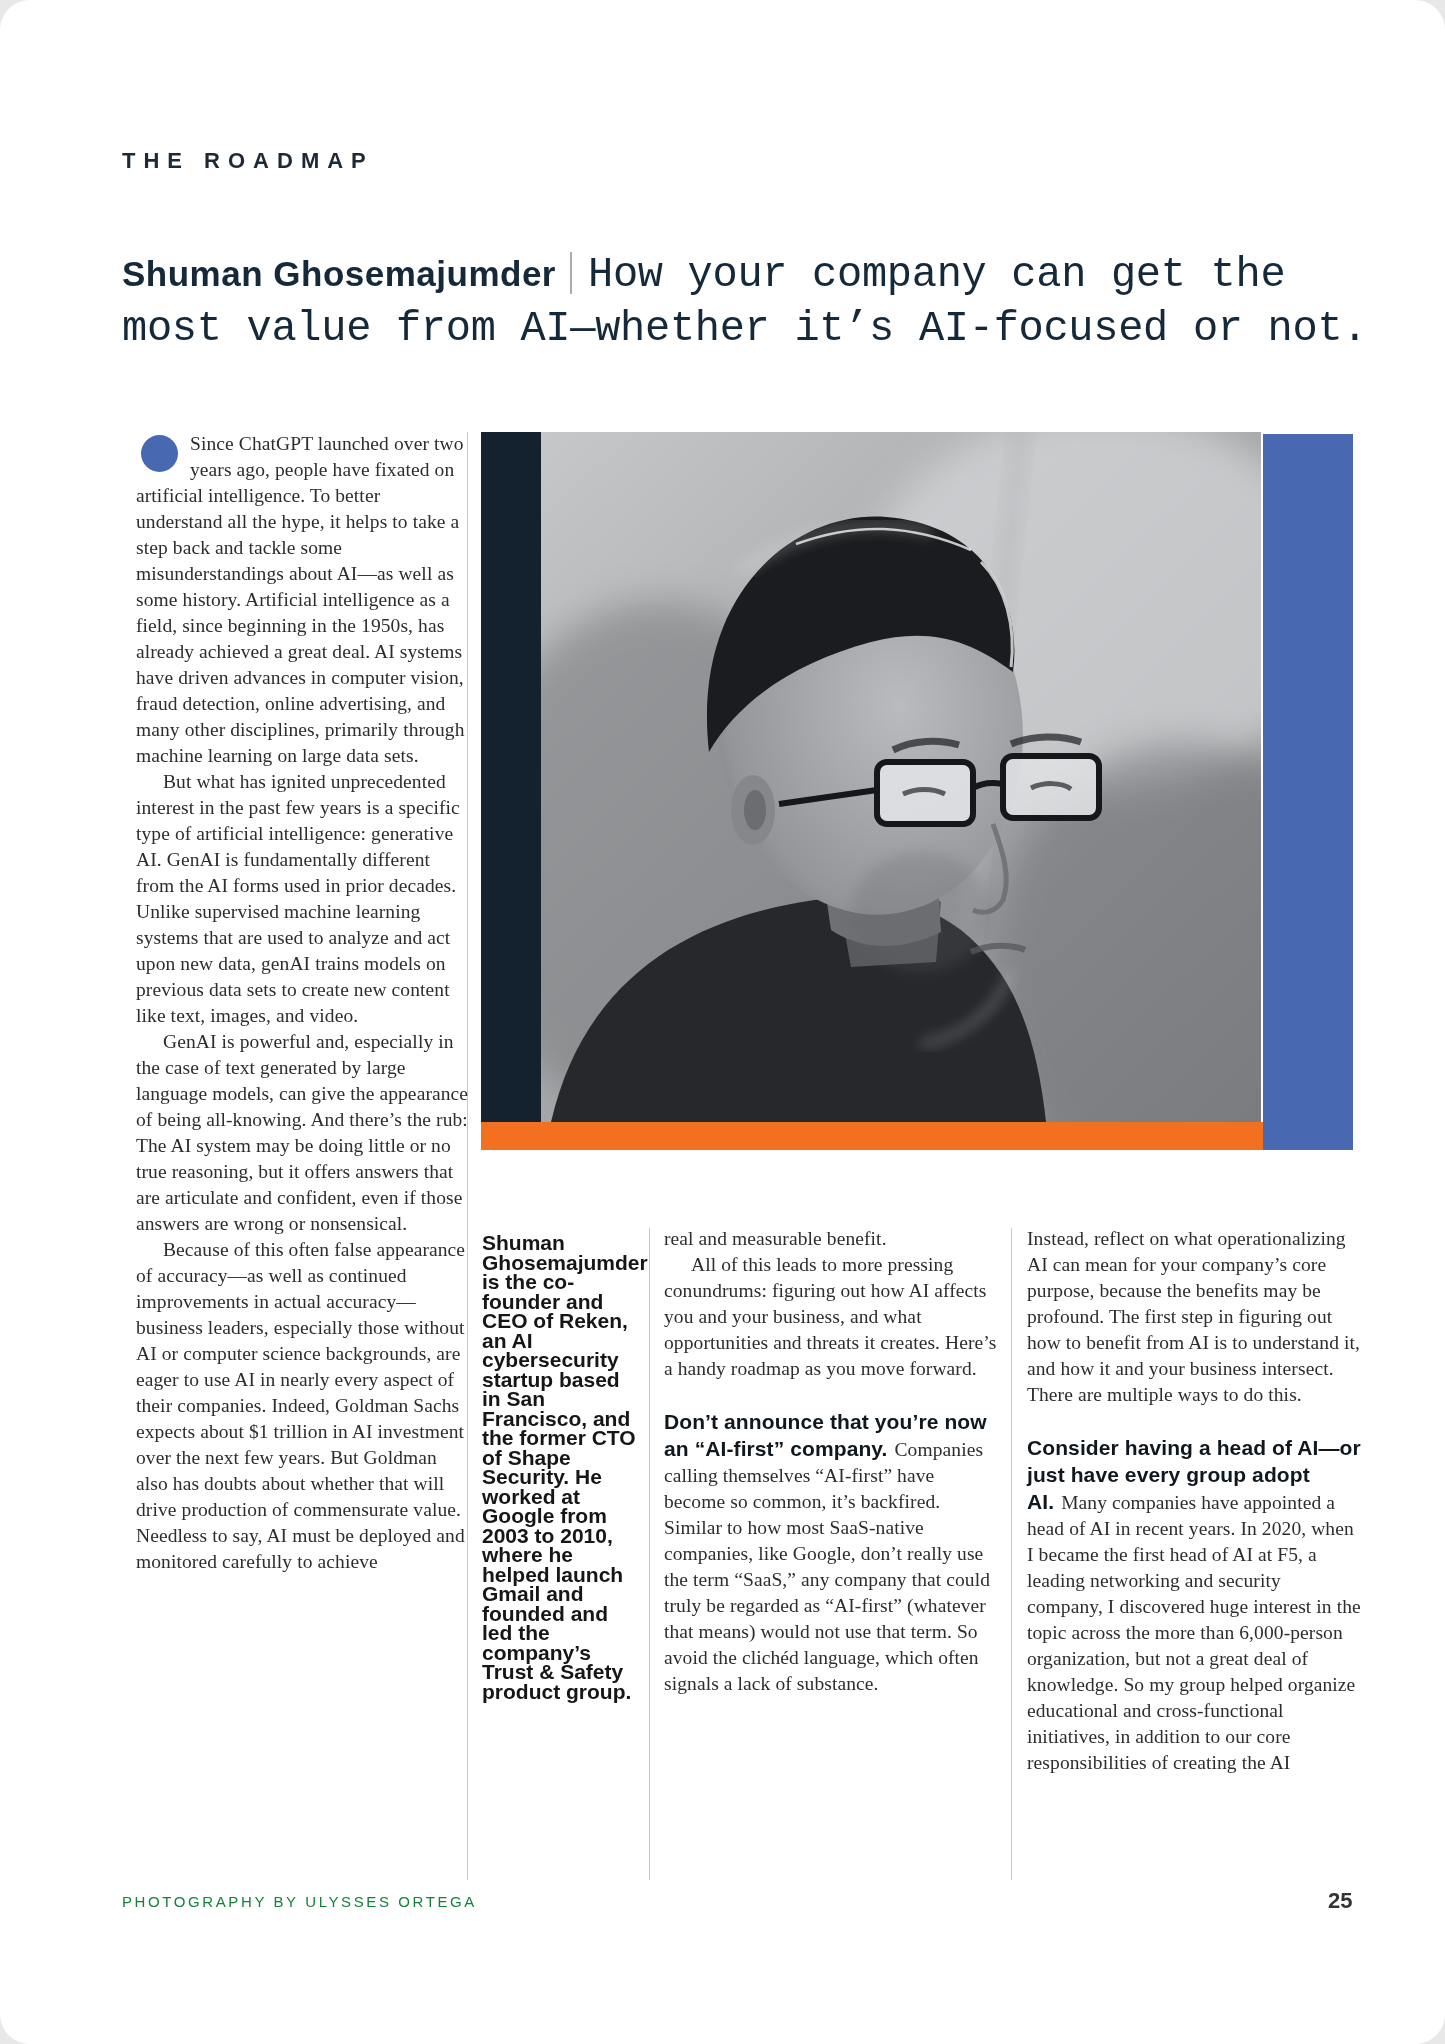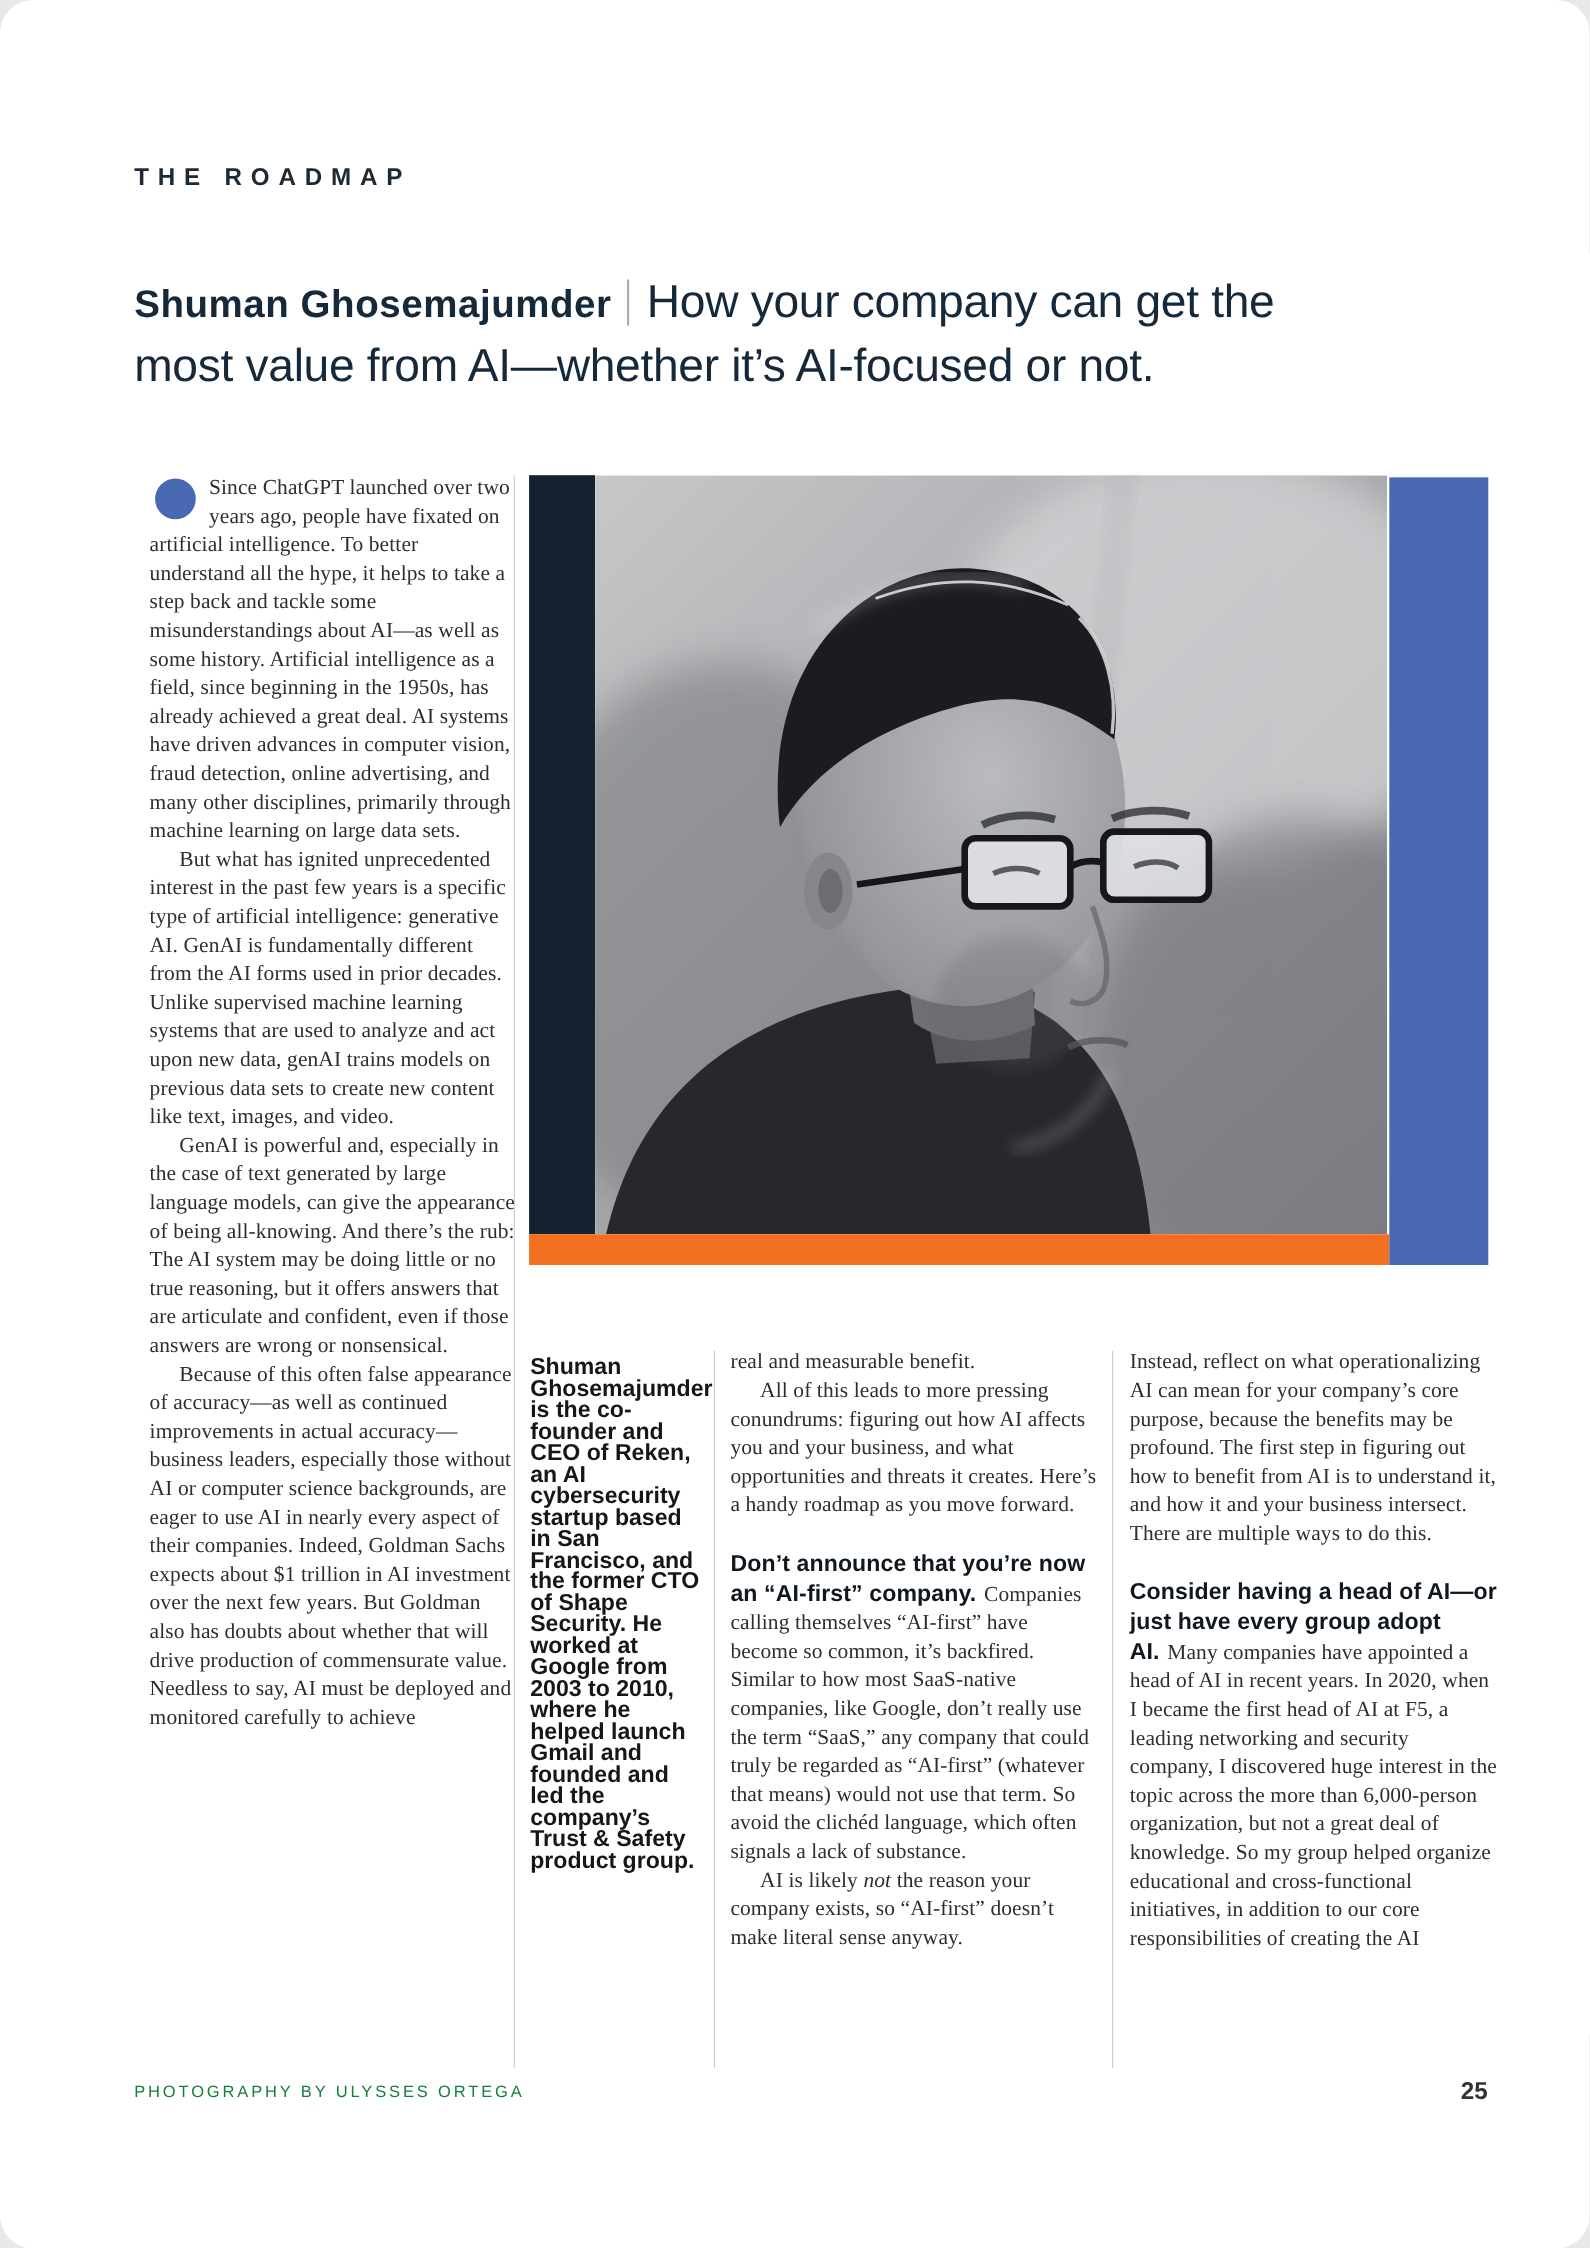--- a/index.html
+++ b/index.html
@@ -27,21 +27,21 @@
   .title-name{
     font-family:"Liberation Sans", sans-serif;
     font-weight:700;font-size:35px;letter-spacing:.5px;
     color:var(--title-navy,#15293a);
   }
   .title-divider{
     display:inline-block;width:2px;height:42px;
     background:#a9adb3;margin:0 16px 0 14px;vertical-align:-8px;
   }
   .title-serif{
-    font-family:Liberation Sans, sans-serif;
+    font-family:Liberation Mono, monospace;
     font-size:42px;letter-spacing:-.3px;
     color:var(--title-navy,#15293a);
     text-align:right;
   }
   
   .serif-col{
     position:absolute;
     font-family:"Liberation Serif", serif;
     font-size:19.5px;line-height:26px;letter-spacing:.1px;
     color:var(--body-ink,#2e2d2c);
@@ -180,21 +180,20 @@
   </div>
   <div class="photo-orange"></div>
   <div class="photo-blue"></div>
 
   <div class="caption">Shuman Ghosemajumder is the co-founder and CEO of Reken, an AI cybersecurity startup based in San Francisco, and the former CTO of Shape Security. He worked at Google from 2003 to 2010, where he helped launch Gmail and founded and led the company’s Trust &amp; Safety product group.</div>
 
   <div class="serif-col col-middle">
     <p>real and measurable benefit.</p>
     <p class="indent">All of this leads to more pressing conundrums: figuring out how AI affects you and your business, and what opportunities and threats it creates. Here’s a handy roadmap as you move forward.</p>
     <p class="gap-top"><span class="runin-head">Don’t announce that you’re now an “AI-first” company.</span><span>Companies calling themselves “AI-first” have become so common, it’s backfired. Similar to how most SaaS-native companies, like Google, don’t really use the term “SaaS,” any company that could truly be regarded as “AI-first” (whatever that means) would not use that term. So avoid the clichéd language, which often signals a lack of substance.</span></p>
-    <p class="indent"><span>AI is likely </span><span class="italic">not</span><span> the reason your company exists, so “AI-first” doesn’t make literal sense anyway.</span></p>
   </div>
 
   <div class="serif-col col-right">
     <p>Instead, reflect on what operationalizing AI can mean for your company’s core purpose, because the benefits may be profound. The first step in figuring out how to benefit from AI is to understand it, and how it and your business intersect. There are multiple ways to do this.</p>
     <p class="gap-top"><span class="runin-head">Consider having a head of AI—or just have every group adopt AI.</span><span>Many companies have appointed a head of AI in recent years. In 2020, when I became the first head of AI at F5, a leading networking and security company, I discovered huge interest in the topic across the more than 6,000-person organization, but not a great deal of knowledge. So my group helped organize educational and cross-functional initiatives, in addition to our core responsibilities of creating the AI</span></p>
   </div>
 
   <div class="footer-credit">PHOTOGRAPHY BY ULYSSES ORTEGA</div>
   <div class="page-number">25</div>
 

